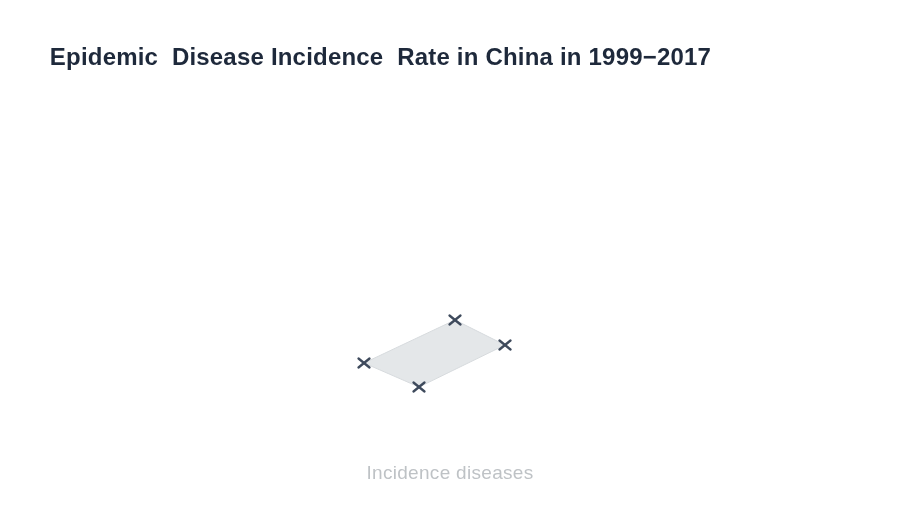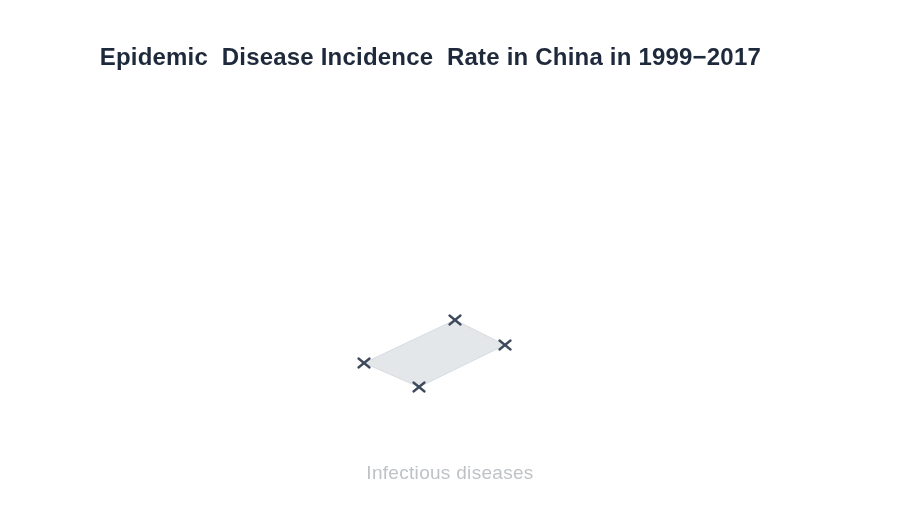--- a/index.html
+++ b/index.html
@@ -18,21 +18,21 @@
     background: #ffffff;
     overflow: hidden;
   }
 
   
   #chart-title {
     position: absolute;
     left: 0;
     top: 42px;
     width: 761px;
-    text-align: right;
+    text-align: center;
     font-family: "Liberation Sans", sans-serif;
     font-size: 24px;
     font-weight: 600;
     letter-spacing: 0.2px;
     color: #1e293b;
     white-space: pre;
     line-height: 30px;
     user-select: none;
   }
 
@@ -98,15 +98,15 @@
         </g>
 
         <g>
           <line x1="358.5" y1="358.49" x2="369.5" y2="367.51"></line>
           <line x1="369.5" y1="358.49" x2="358.5" y2="367.51"></line>
         </g>
       </g>
     </svg>
   </div>
 
-  <div id="axis-label-infectious" style="color: rgb(185, 189, 193); font-size: 19px; opacity: 0.92;">Infectious diseases</div>
+  <div id="axis-label-infectious" style="color: rgb(185, 189, 193); font-size: 19px; opacity: 0.92;">Incidence diseases</div>
 
 </div>
 
 </body></html>

